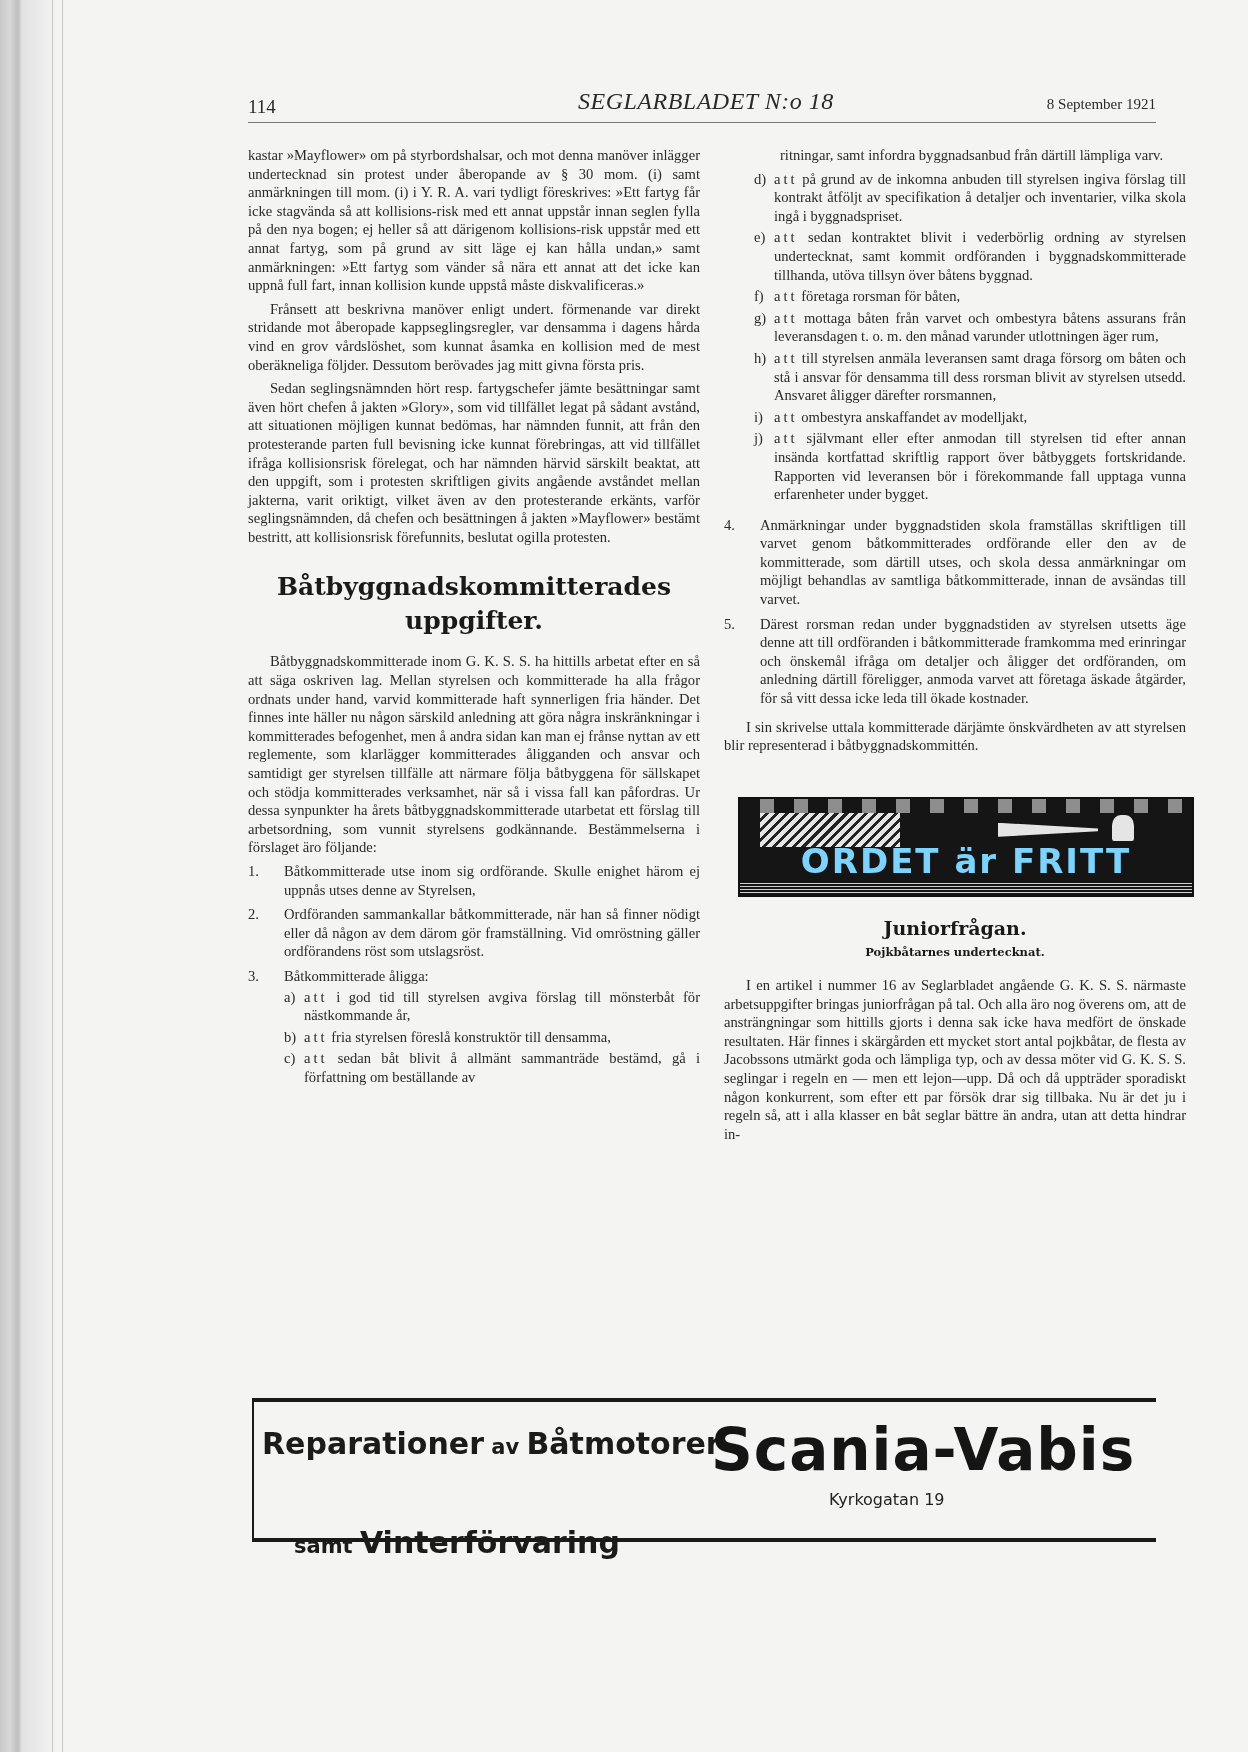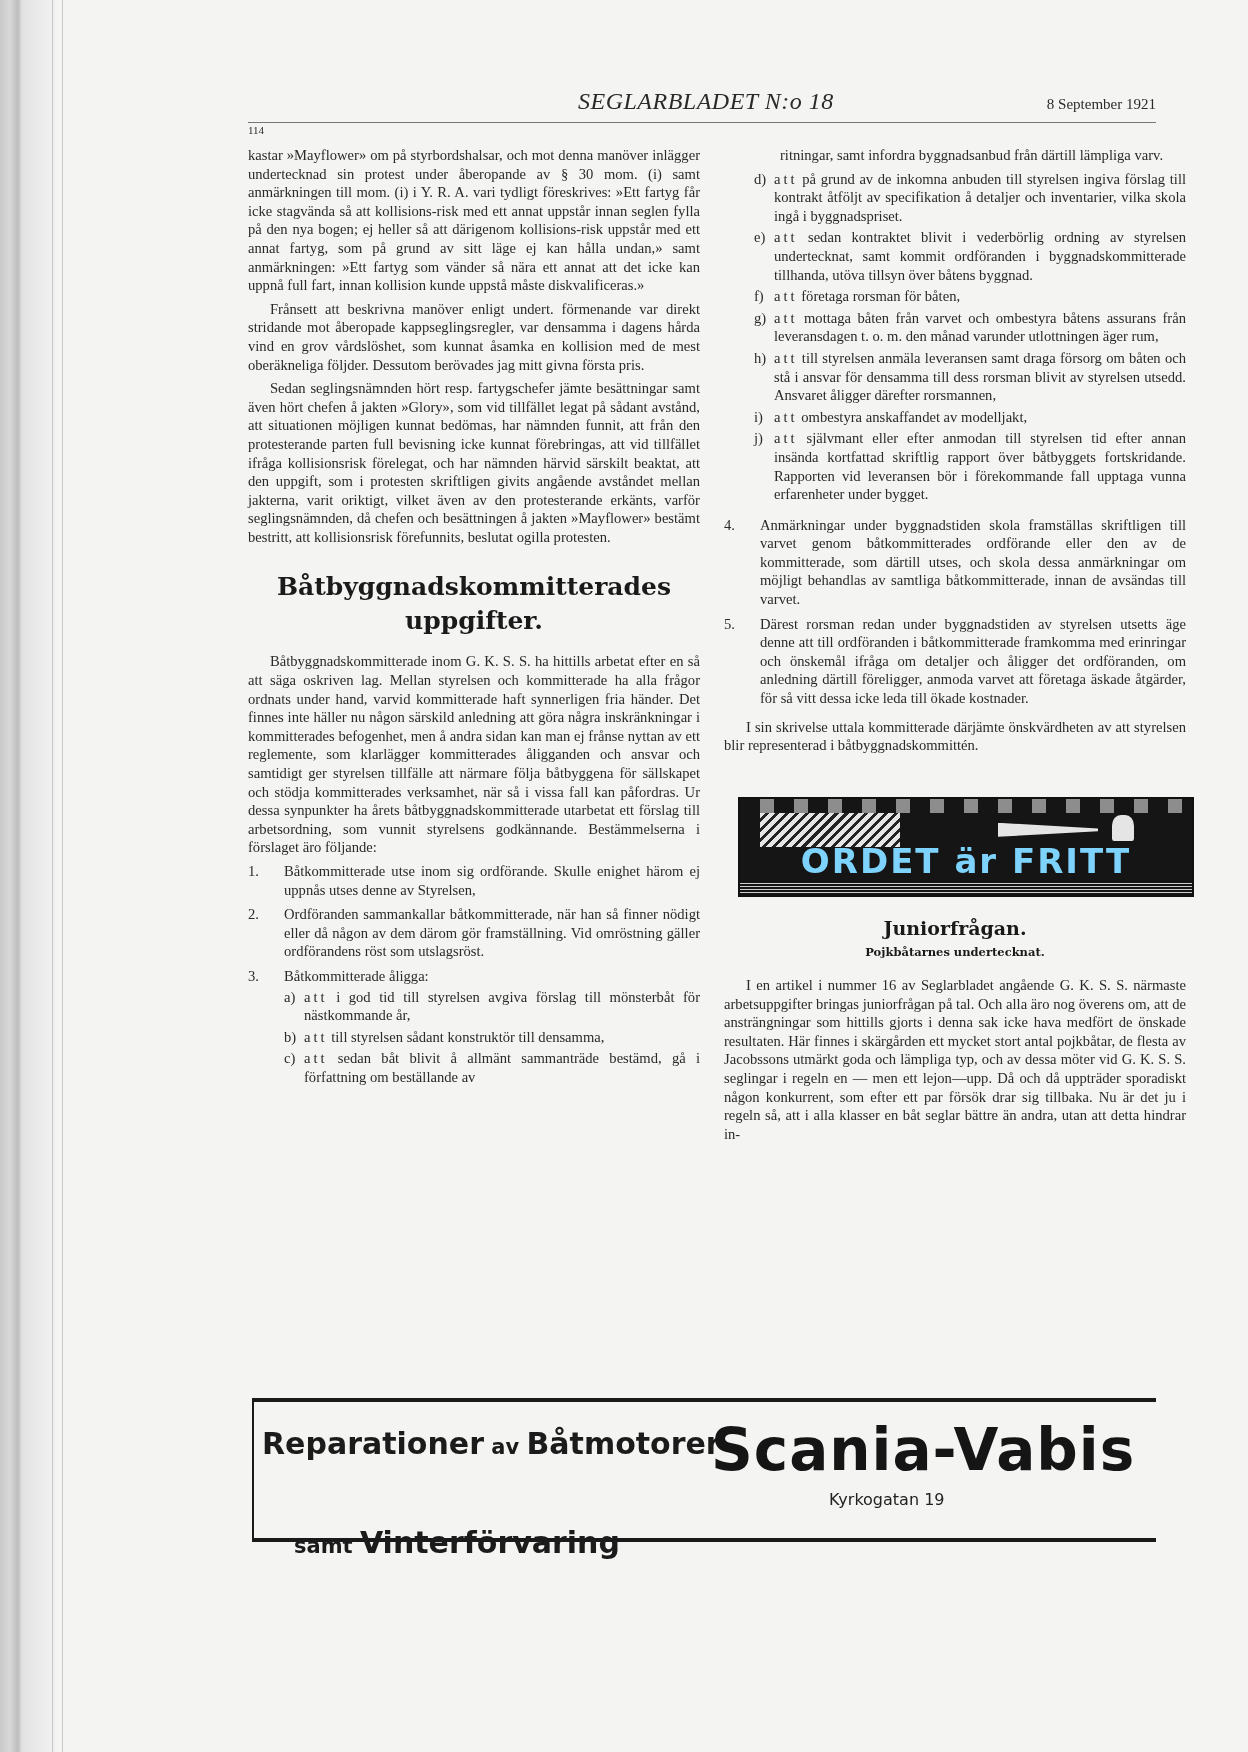--- a/index.html
+++ b/index.html
@@ -15,21 +15,21 @@
     background: linear-gradient(to right, #c9c9c9 0px, #d8d8d8 10px, #bdbdbd 18px, #e2e2e2 22px, #f0f0f0 50px);
   }
   .gutter-line { position: absolute; top: 0; width: 1px; height: 1752px; background: #c8c8c8; }
   .page { position: absolute; left: 0; top: 0; width: 1248px; height: 1752px; }
 
   .header {
     position: absolute; left: 248px; top: 92px; width: 908px; height: 30px;
     border-bottom: 1px solid #777;
     font-family: "Liberation Serif", serif;
   }
-  .hdr-page { position: absolute; left: 0; top: 4px; font-size: 11px; margin-top: 28px; }
+  .hdr-page { position: absolute; left: 0; top: 4px; font-size: 19px; }
   .hdr-title { position: absolute; left: 330px; top: -4px; font-size: 24px; font-style: italic; letter-spacing: 0.5px; }
   .hdr-date { position: absolute; right: 0; top: 4px; font-size: 15px; }
 
   .col { position: absolute; font-family: "Liberation Serif", serif; font-size: 14.6px; line-height: 18.6px; text-align: justify; }
   .col p { margin: 0; }
   .col p.ind { text-indent: 22px; }
   .col .para { margin-bottom: 5px; }
   .col-left { left: 248px; top: 146px; width: 452px; }
   .col-right { left: 724px; top: 146px; width: 462px; }
 
@@ -123,21 +123,21 @@
       <span class="num">3.</span>
       <span class="body">Båtkommitterade åligga:</span>
     </div>
     <div style="padding-left:36px">
       <div class="sub">
         <span class="lbl">a)</span>
         <span class="body"><span class="sp">att</span><span> i god tid till styrelsen avgiva förslag till mönsterbåt för nästkommande år,</span></span>
       </div>
       <div class="sub">
         <span class="lbl">b)</span>
-        <span class="body"><span class="sp">att</span><span> till styrelsen sådant konstruktör till densamma,</span></span>
+        <span class="body"><span class="sp">att</span><span> fria styrelsen föreslå konstruktör till densamma,</span></span>
       </div>
       <div class="sub">
         <span class="lbl">c)</span>
         <span class="body"><span class="sp">att</span><span> sedan båt blivit å allmänt sammanträde bestämd, gå i författning om beställande av</span></span>
       </div>
     </div>
   </div>
 
   <div class="col col-right">
     <p class="para" style="padding-left:56px">ritningar, samt infordra byggnadsanbud från därtill lämpliga varv.</p>

